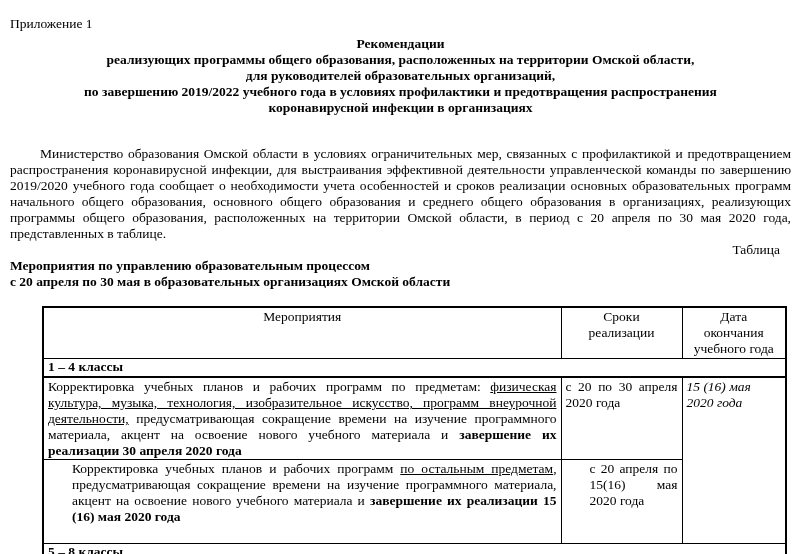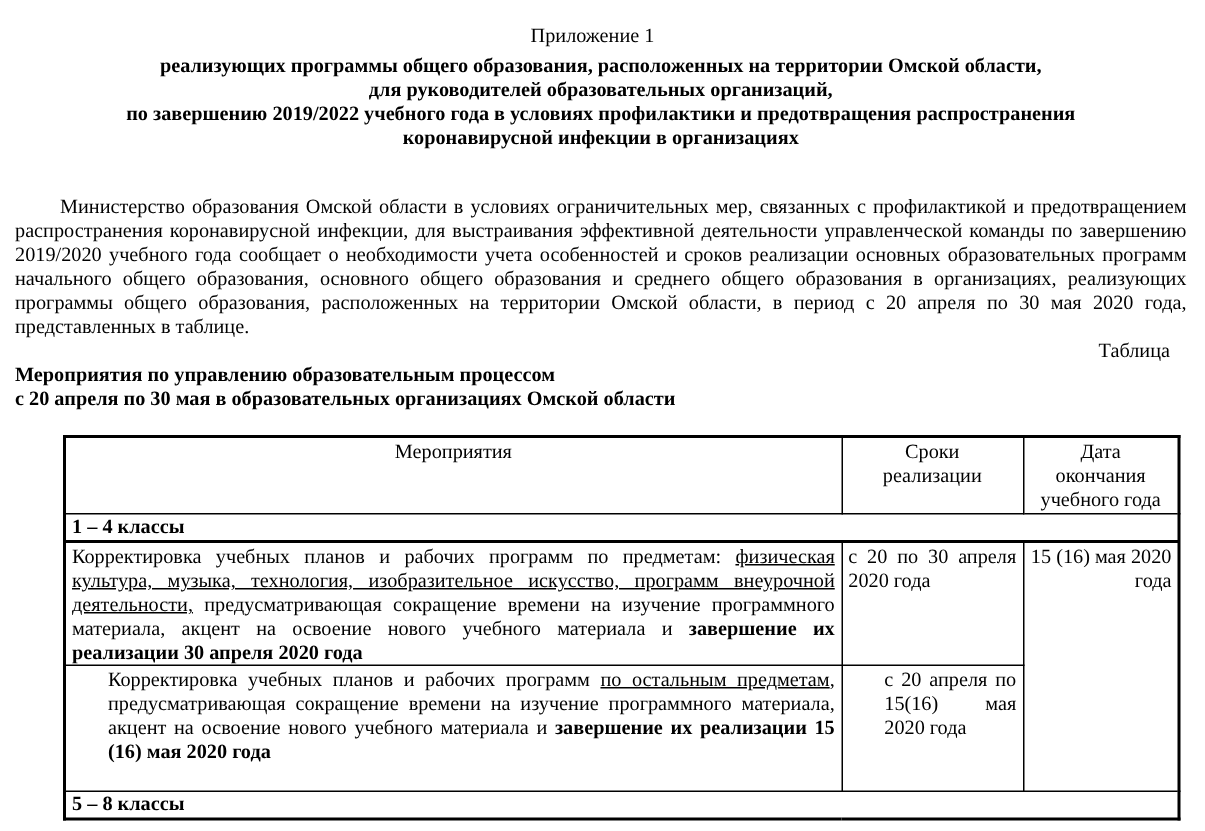--- a/index.html
+++ b/index.html
@@ -16,21 +16,21 @@
     line-height: 16px;
     color: #000000;
   }
   .page {
     box-sizing: border-box;
     width: 803px;
     height: 554px;
     padding: 16px 12px 0 10px;
   }
   .annex {
-    text-align: center;
+    text-align: left;
     padding-right: 11px;
     white-space: nowrap;
   }
   .title-block {
     margin-top: 4px;
     text-align: center;
     font-weight: bold;
   }
   .title-line { min-height: 16px; }
   .intro {
@@ -74,33 +74,35 @@
   }
   tr.section-row.first td { border-bottom-width: 2px; }
   td.activity-cell {
     text-align: justify;
   }
   tr.data-row-1 td { height: 80px; }
   tr.data-row-2 td { height: 82px; padding-left: 28px; }
   td.terms-cell { text-align: justify; }
   td.end-date-cell {
     vertical-align: middle;
-    text-align: right;
+    text-align: left;
+    font-style: italic;
   }
   .seg-underline { text-decoration: underline; }
   .seg-bold { font-weight: bold; }
 </style>
 </head>
 <body>
 
 <div class="page">
 
   <div class="annex">Приложение 1</div>
 
   <div class="title-block">
+    <div class="title-line">Рекомендации</div>
     <div class="title-line">реализующих программы общего образования, расположенных на территории Омской области,</div>
     <div class="title-line">для руководителей образовательных организаций,</div>
     <div class="title-line">по завершению 2019/2022 учебного года в условиях профилактики и предотвращения распространения</div>
     <div class="title-line">коронавирусной инфекции в организациях</div>
   </div>
 
   <div class="intro">Министерство образования Омской области в условиях ограничительных мер, связанных с профилактикой и предотвращением распространения коронавирусной инфекции, для выстраивания эффективной деятельности управленческой команды по завершению 2019/2020 учебного года сообщает о необходимости учета особенностей и сроков реализации основных образовательных программ начального общего образования, основного общего образования и среднего общего образования в организациях, реализующих программы общего образования, расположенных на территории Омской области, в период с 20 апреля по 30 мая 2020 года, представленных в таблице.</div>
 
   <div class="table-label">Таблица</div>
 

